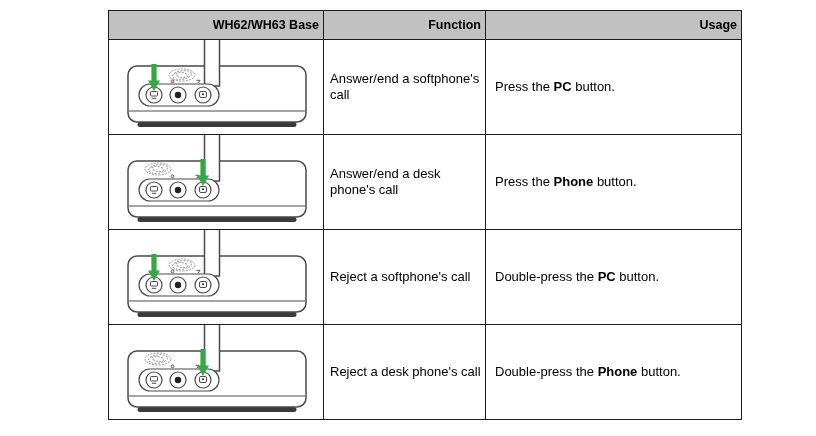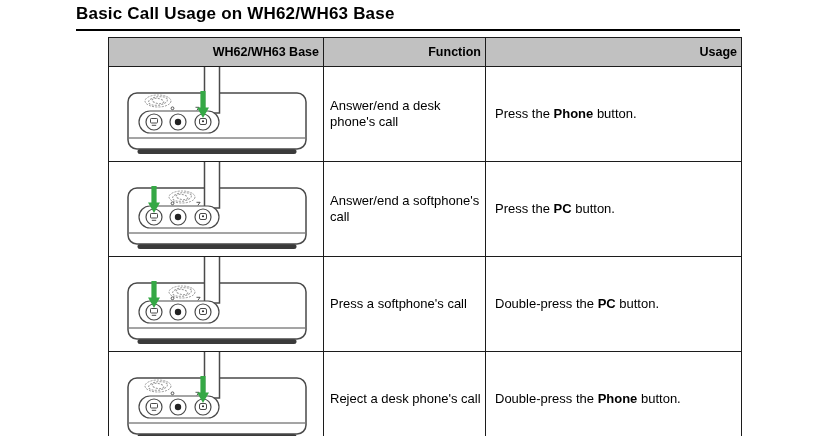--- a/index.html
+++ b/index.html
@@ -42,21 +42,20 @@
   col.c-act{width:256px;}
   td.illus-cell{height:93px;padding:0;text-align:center;vertical-align:top;}
   td.func-cell{padding:3px 4px 3px 6px;line-height:1.25;}
   td.act-cell{padding:3px 4px 3px 9px;line-height:1.25;}
   svg.illus{display:block;margin:0 auto;}
 </style>
 </head>
 <body>
 
 <div class="page">
-  <h1 class="doc-title">Basic Call Usage on WH62/WH63 Base</h1>
 
   <table class="usage">
     <colgroup>
         <col class="c-illus">
         <col class="c-func">
         <col class="c-act">
       </colgroup>
     <thead>
       <tr>
         <th>WH62/WH63 Base</th>
@@ -83,20 +82,61 @@
               <circle cx="64" cy="55" r="8" stroke="#4a4a4a" fill="none" stroke-width="1.2"></circle>
               <circle cx="64" cy="55" r="3.2" fill="#222"></circle>
             </g>
             <g stroke="#4a4a4a" fill="none" stroke-width="1.2">
               <circle cx="89" cy="55" r="8"></circle>
               <rect x="85.5" y="51.5" width="7" height="6" rx="1.5" stroke-width="1"></rect>
               <circle cx="89" cy="54.2" r="1" fill="#222" stroke="none"></circle>
             </g>
             <g stroke="#444" fill="none" stroke-width="0.9">
               <circle cx="58.5" cy="41.3" r="1.4"></circle>
+              <path d="M82.5 40.3 h3.6 l-2.2 3"></path>
+            </g>
+            <g transform="translate(68,35)" stroke="#9a9a9a" fill="none" stroke-width="1" stroke-dasharray="2 1.2">
+              <ellipse rx="13" ry="6"></ellipse>
+              <ellipse rx="9.5" ry="4.2" transform="rotate(-8)"></ellipse>
+              <ellipse rx="5.8" ry="2.5" transform="rotate(10)"></ellipse>
+            </g>
+            <g transform="translate(40,51)" fill="#35a845">
+              <rect x="-2.6" y="-27" width="5.2" height="17"></rect>
+              <polygon points="-6,-10.5 6,-10.5 0,0"></polygon>
+            </g>
+          </svg>
+        </td>
+        <td class="func-cell">Answer/end a softphone's call</td>
+        <td class="act-cell"><span>Press the </span><b>PC</b><span> button.</span></td>
+      </tr>
+
+      <tr>
+        <td class="illus-cell">
+          <svg class="illus" viewBox="0 0 205 94" width="205" height="94">
+            <path d="M26 84.5 H 180" stroke="#3a3a3a" stroke-width="5" stroke-linecap="round" fill="none"></path>
+            <rect x="14" y="26" width="178" height="56" rx="9" fill="#fff" stroke="#4a4a4a" stroke-width="1.5"></rect>
+            <path d="M15 71 H 191" stroke="#4a4a4a" stroke-width="1"></path>
+            <rect x="90.5" y="-2" width="15" height="48" fill="#fff" stroke="#4a4a4a" stroke-width="1.5"></rect>
+            <rect x="25" y="44" width="80" height="22" rx="11" fill="#fff" stroke="#4a4a4a" stroke-width="1.2"></rect>
+            <g stroke="#4a4a4a" fill="none" stroke-width="1.2">
+              <circle cx="40" cy="55" r="8"></circle>
+              <rect x="36.5" y="51.5" width="7" height="4.5" rx="0.8" stroke-width="1"></rect>
+              <path d="M37.8 58.3 h4.4" stroke-width="1"></path>
+            </g>
+            <g>
+              <circle cx="64" cy="55" r="8" stroke="#4a4a4a" fill="none" stroke-width="1.2"></circle>
+              <circle cx="64" cy="55" r="3.2" fill="#222"></circle>
+            </g>
+            <g stroke="#4a4a4a" fill="none" stroke-width="1.2">
+              <circle cx="89" cy="55" r="8"></circle>
+              <rect x="85.5" y="51.5" width="7" height="6" rx="1.5" stroke-width="1"></rect>
+              <circle cx="89" cy="54.2" r="1" fill="#222" stroke="none"></circle>
+            </g>
+            <g stroke="#444" fill="none" stroke-width="0.9">
+              <circle cx="58.5" cy="41.3" r="1.4"></circle>
               <path d="M81.5 40.3 h3.6 l-2.2 3"></path>
             </g>
             <g transform="translate(44,34)" stroke="#9a9a9a" fill="none" stroke-width="1" stroke-dasharray="2 1.2">
               <ellipse rx="13" ry="6"></ellipse>
               <ellipse rx="9.5" ry="4.2" transform="rotate(-8)"></ellipse>
               <ellipse rx="5.8" ry="2.5" transform="rotate(10)"></ellipse>
             </g>
             <g transform="translate(89,51)" fill="#35a845">
               <rect x="-2.6" y="-27" width="5.2" height="17"></rect>
               <polygon points="-6,-10.5 6,-10.5 0,0"></polygon>
@@ -137,62 +177,21 @@
               <ellipse rx="13" ry="6"></ellipse>
               <ellipse rx="9.5" ry="4.2" transform="rotate(-8)"></ellipse>
               <ellipse rx="5.8" ry="2.5" transform="rotate(10)"></ellipse>
             </g>
             <g transform="translate(40,51)" fill="#35a845">
               <rect x="-2.6" y="-27" width="5.2" height="17"></rect>
               <polygon points="-6,-10.5 6,-10.5 0,0"></polygon>
             </g>
           </svg>
         </td>
-        <td class="func-cell">Answer/end a softphone's call</td>
-        <td class="act-cell"><span>Press the </span><b>PC</b><span> button.</span></td>
-      </tr>
-
-      <tr>
-        <td class="illus-cell">
-          <svg class="illus" viewBox="0 0 205 94" width="205" height="94">
-            <path d="M26 84.5 H 180" stroke="#3a3a3a" stroke-width="5" stroke-linecap="round" fill="none"></path>
-            <rect x="14" y="26" width="178" height="56" rx="9" fill="#fff" stroke="#4a4a4a" stroke-width="1.5"></rect>
-            <path d="M15 71 H 191" stroke="#4a4a4a" stroke-width="1"></path>
-            <rect x="90.5" y="-2" width="15" height="48" fill="#fff" stroke="#4a4a4a" stroke-width="1.5"></rect>
-            <rect x="25" y="44" width="80" height="22" rx="11" fill="#fff" stroke="#4a4a4a" stroke-width="1.2"></rect>
-            <g stroke="#4a4a4a" fill="none" stroke-width="1.2">
-              <circle cx="40" cy="55" r="8"></circle>
-              <rect x="36.5" y="51.5" width="7" height="4.5" rx="0.8" stroke-width="1"></rect>
-              <path d="M37.8 58.3 h4.4" stroke-width="1"></path>
-            </g>
-            <g>
-              <circle cx="64" cy="55" r="8" stroke="#4a4a4a" fill="none" stroke-width="1.2"></circle>
-              <circle cx="64" cy="55" r="3.2" fill="#222"></circle>
-            </g>
-            <g stroke="#4a4a4a" fill="none" stroke-width="1.2">
-              <circle cx="89" cy="55" r="8"></circle>
-              <rect x="85.5" y="51.5" width="7" height="6" rx="1.5" stroke-width="1"></rect>
-              <circle cx="89" cy="54.2" r="1" fill="#222" stroke="none"></circle>
-            </g>
-            <g stroke="#444" fill="none" stroke-width="0.9">
-              <circle cx="58.5" cy="41.3" r="1.4"></circle>
-              <path d="M82.5 40.3 h3.6 l-2.2 3"></path>
-            </g>
-            <g transform="translate(68,35)" stroke="#9a9a9a" fill="none" stroke-width="1" stroke-dasharray="2 1.2">
-              <ellipse rx="13" ry="6"></ellipse>
-              <ellipse rx="9.5" ry="4.2" transform="rotate(-8)"></ellipse>
-              <ellipse rx="5.8" ry="2.5" transform="rotate(10)"></ellipse>
-            </g>
-            <g transform="translate(40,51)" fill="#35a845">
-              <rect x="-2.6" y="-27" width="5.2" height="17"></rect>
-              <polygon points="-6,-10.5 6,-10.5 0,0"></polygon>
-            </g>
-          </svg>
-        </td>
-        <td class="func-cell">Press a softphone's call</td>
+        <td class="func-cell">Reject a softphone's call</td>
         <td class="act-cell"><span>Double-press the </span><b>PC</b><span> button.</span></td>
       </tr>
 
       <tr>
         <td class="illus-cell">
           <svg class="illus" viewBox="0 0 205 94" width="205" height="94">
             <path d="M26 84.5 H 180" stroke="#3a3a3a" stroke-width="5" stroke-linecap="round" fill="none"></path>
             <rect x="14" y="26" width="178" height="56" rx="9" fill="#fff" stroke="#4a4a4a" stroke-width="1.5"></rect>
             <path d="M15 71 H 191" stroke="#4a4a4a" stroke-width="1"></path>
             <rect x="90.5" y="-2" width="15" height="48" fill="#fff" stroke="#4a4a4a" stroke-width="1.5"></rect>

